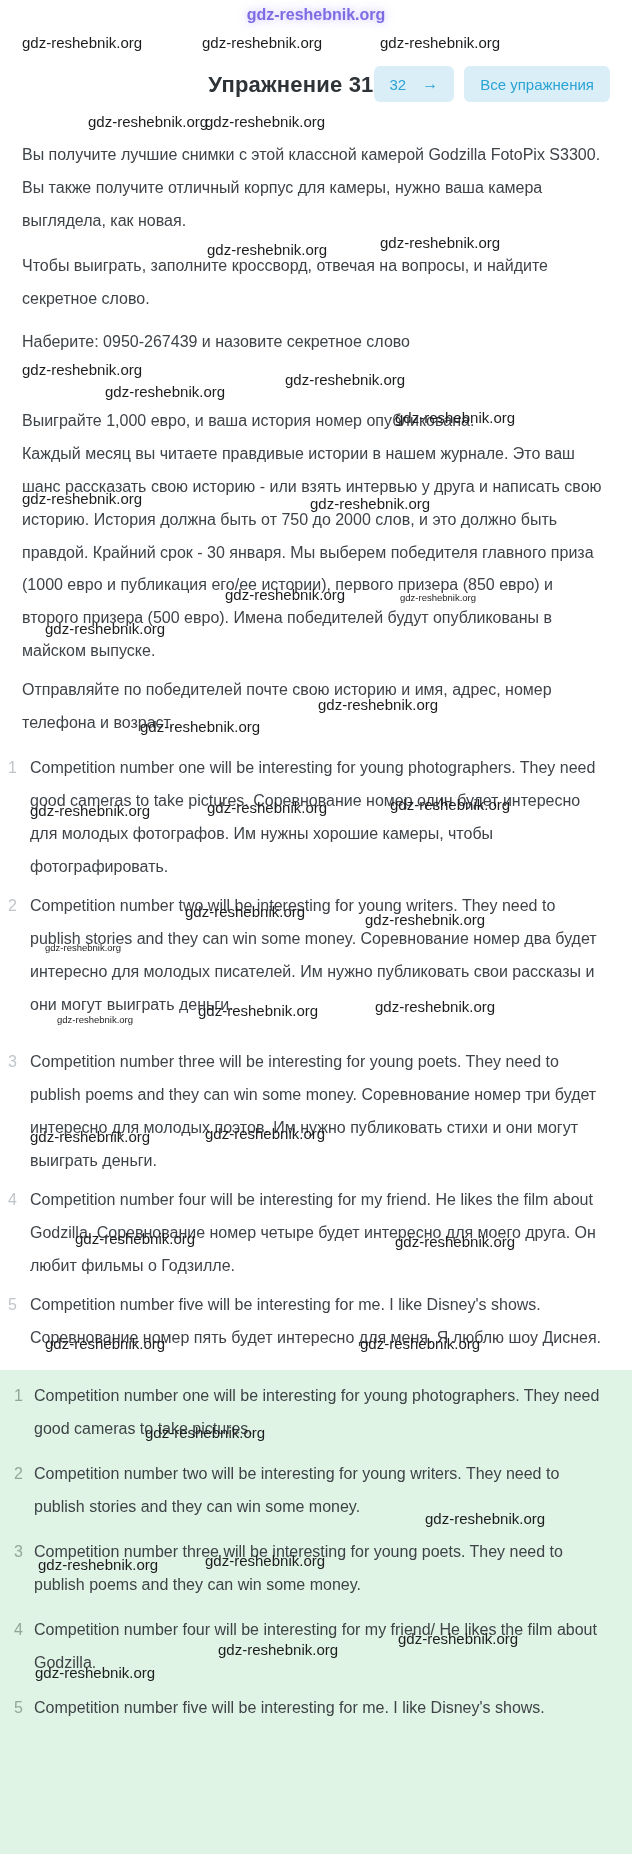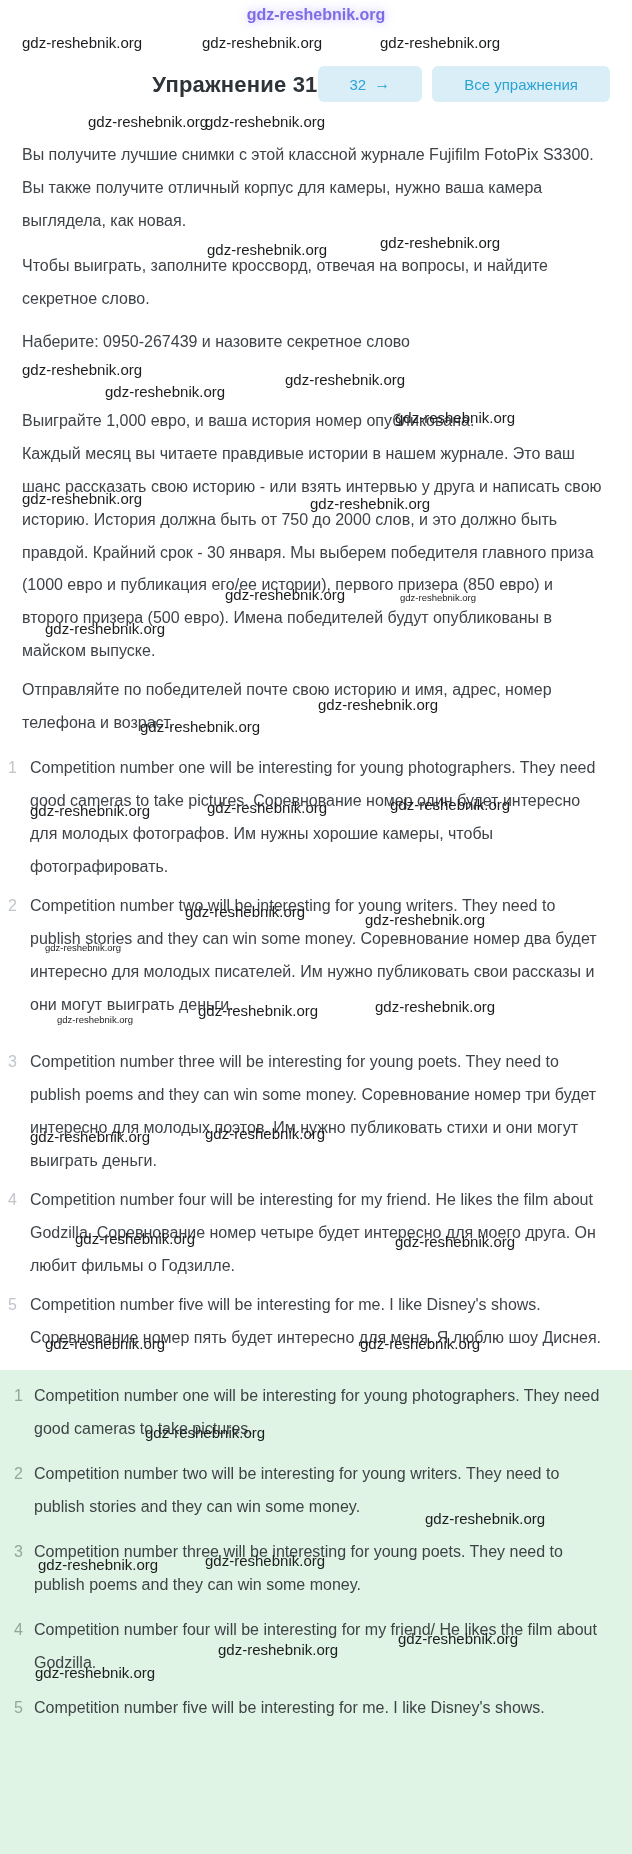--- a/index.html
+++ b/index.html
@@ -14,21 +14,21 @@
   .wm { position:absolute; white-space:nowrap; font-size:15px; line-height:1.2; color:#1c1d1f; z-index:2; }
   .wm-sm { font-size:9.5px; }
   .wm-band { position:relative; height:33px; }
   .wm-band.h28 { height:28px; }
   .wm-band.h18 { height:18px; }
   .intro { margin-top:2px; }
   .exercise-header { display:flex; align-items:center; justify-content:flex-end; padding:6px 22px 4px; }
   .exercise-title { font-size:22px; font-weight:700; color:#2e3338; margin:0; line-height:1.5; letter-spacing:.2px; }
   .header-buttons { display:flex; gap:10px; }
   .btn { border:0; background:#d9eef7; color:#2ba3d4; font-family:inherit; font-size:15px;
-         padding:10px 32px; border-radius:6px; cursor:pointer; display:inline-flex; align-items:center; gap:8px; line-height:1; }
+         padding:10px 16px; border-radius:6px; cursor:pointer; display:inline-flex; align-items:center; gap:16px; line-height:1; }
   .btn .arrow { font-size:16px; }
   .subhead { font-size:16px; font-weight:700; color:#2e3338; margin:4px 0 0; padding:0 22px; line-height:2.06; }
   .mt12 { margin-top:12px; }
   .mt10 { margin-top:10px; }
   .mt6 { margin-top:6px; }
   .tasks { margin-top:12px; }
   .task { position:relative; display:flex; padding:0 26px 0 8px; margin-bottom:6px; }
   .task.padb { padding-bottom:18px; }
   .task-num { width:22px; flex:none; color:#c0c5ca; }
   .task-text { flex:1; }
@@ -60,21 +60,21 @@
       </button>
       <button class="btn">Все упражнения</button>
     </div>
   </div>
 
   <div class="wm-band">
     <span class="wm" style="left:88px;top:7px">gdz-reshebnik.org</span>
     <span class="wm" style="left:205px;top:7px">gdz-reshebnik.org</span>
   </div>
 
-  <p class="para">Вы получите лучшие снимки с этой классной журнале Fujifilm FotoPix S3300.</p>
+  <p class="para">Вы получите лучшие снимки с этой классной камерой Godzilla FotoPix S3300.</p>
   <p class="para">Вы также получите отличный корпус для камеры, нужно ваша камера выглядела, как новая.</p>
 
   <div class="rel mt12">
     <span class="wm" style="left:380px;top:-16px">gdz-reshebnik.org</span>
     <span class="wm" style="left:207px;top:-9px">gdz-reshebnik.org</span>
     <p class="para">Чтобы выиграть, заполните кроссворд, отвечая на вопросы, и найдите секретное слово.</p>
   </div>
 
   <p class="para mt10">Наберите: 0950-267439 и назовите секретное слово</p>
 

